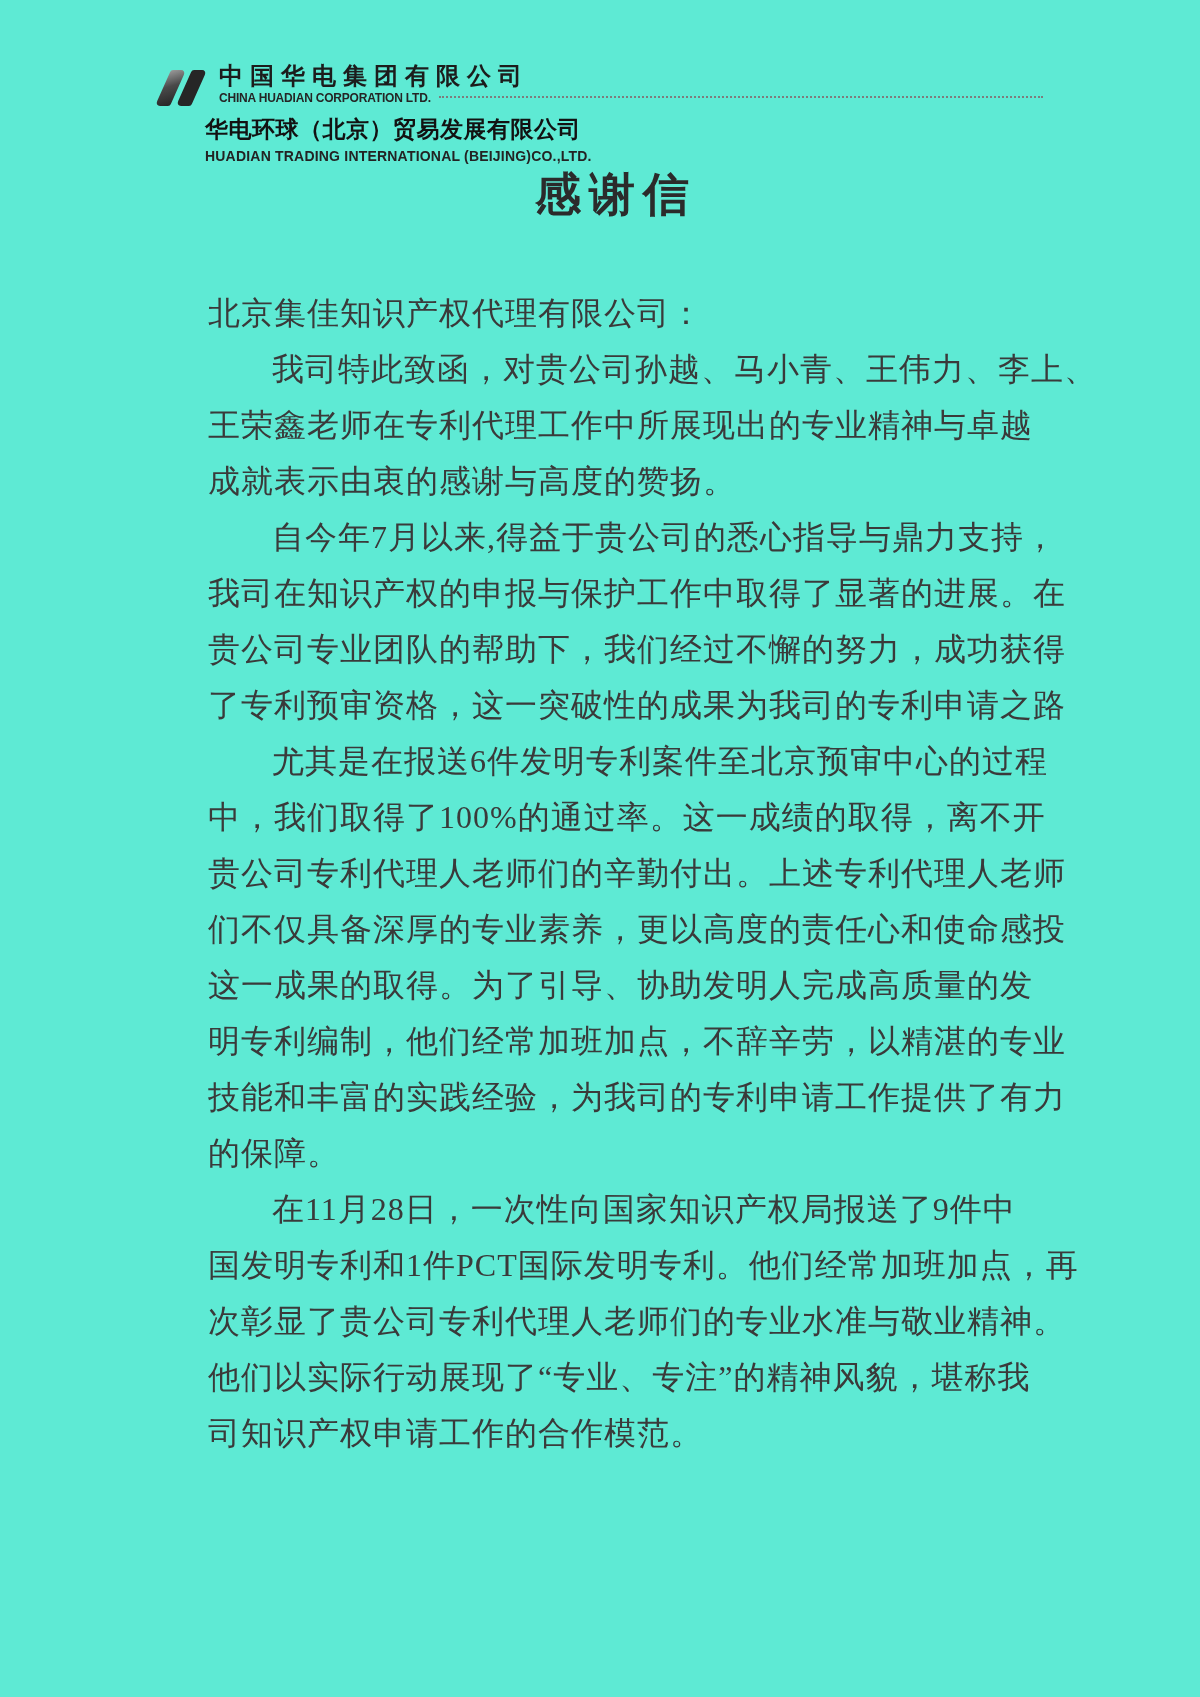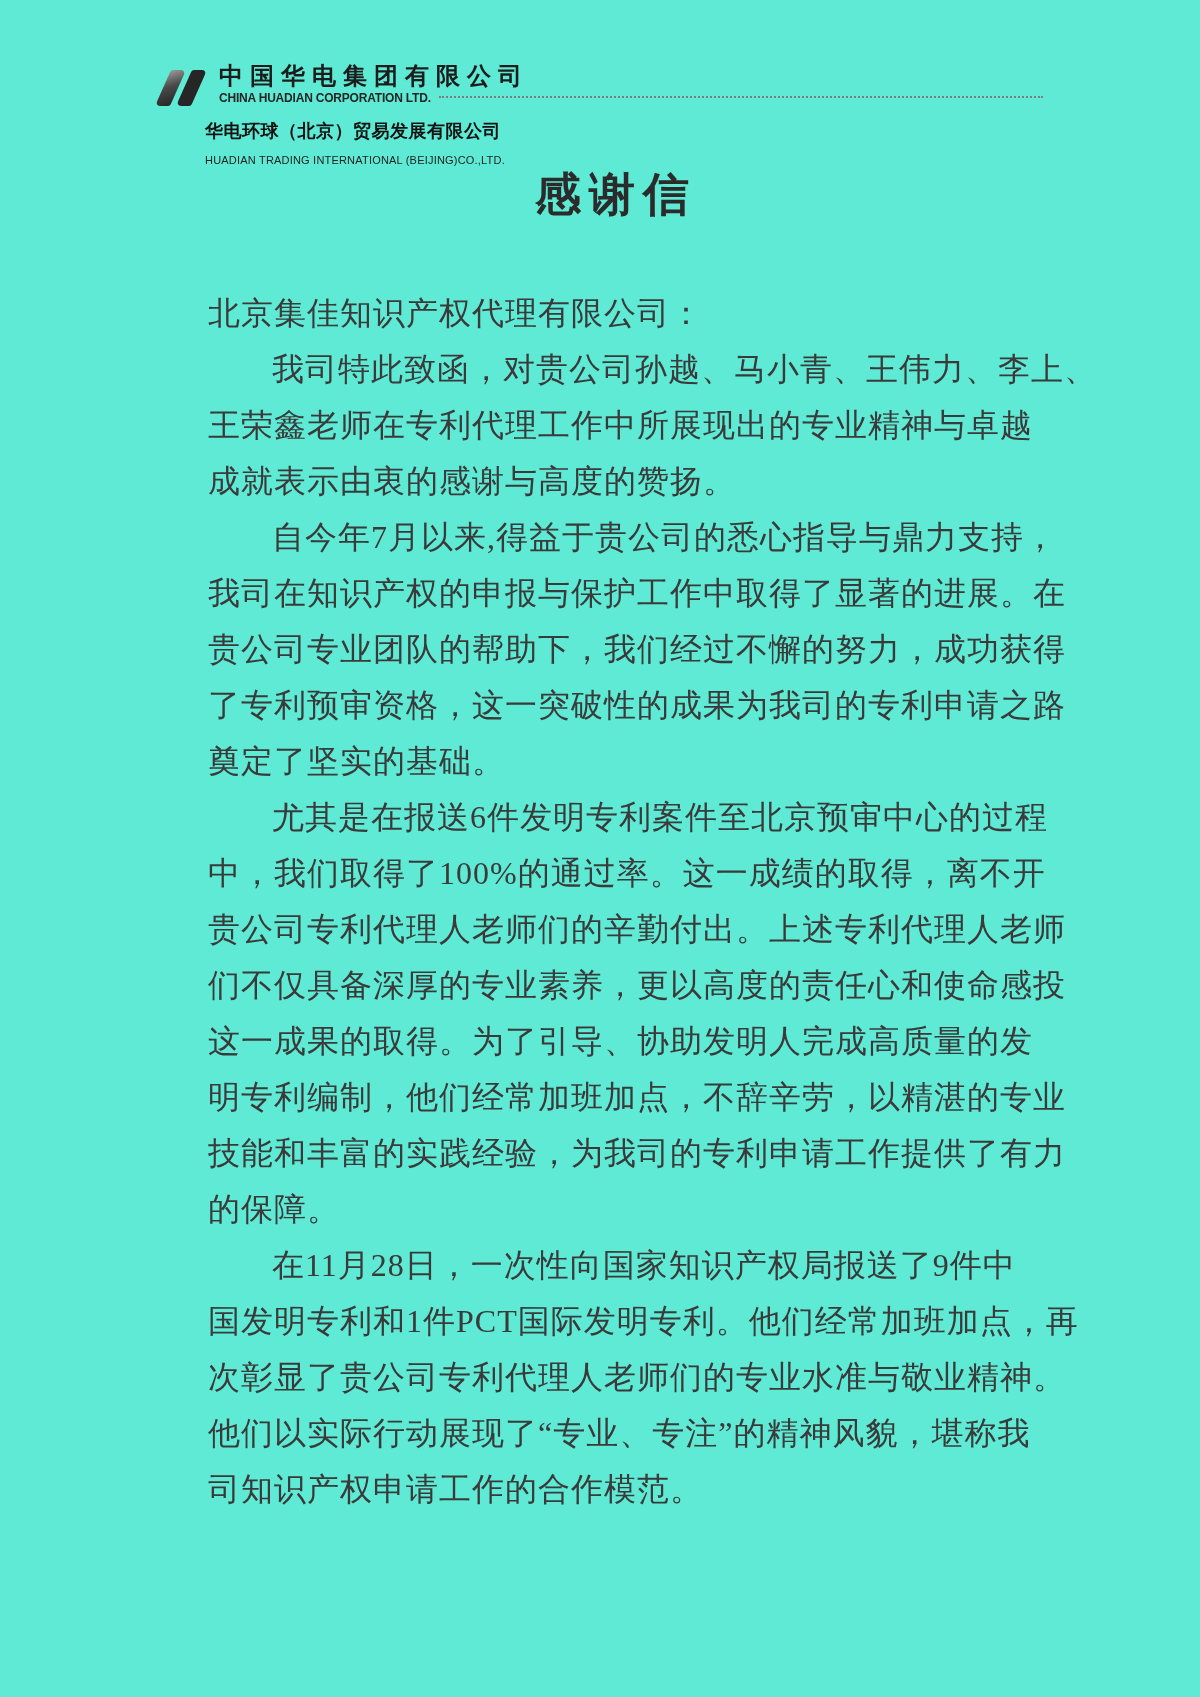--- a/index.html
+++ b/index.html
@@ -25,28 +25,28 @@
   }
   .enrow{display:flex;align-items:center;margin-top:1px;}
   .parent-en{
     font-family:"Liberation Sans","DejaVu Sans",sans-serif;
     font-weight:bold;font-size:12px;letter-spacing:-0.2px;
     color:#252525;white-space:nowrap;line-height:14px;
   }
   .dotted-rule{flex:1;height:0;border-bottom:2px dotted #7d7d7d;margin:0 0 3px 8px;}
   .hrow2{margin:12px 0 0 42px;}
   .sub-cn{
-    font-family:Liberation Serif, serif;
-    font-weight:bold;font-size:18px;letter-spacing:0.5px;
+    font-family:Liberation Mono, monospace;
+    font-weight:bold;font-size:23px;letter-spacing:0.5px;
     color:#121212;line-height:27px;white-space:nowrap;
   }
   .sub-en{
     font-family:"Liberation Sans","DejaVu Sans",sans-serif;
-    font-weight:normal;font-size:11px;letter-spacing:0.2px;
-    color:#232323;margin-top:9px;white-space:nowrap;
+    font-weight:bold;font-size:14px;letter-spacing:0.2px;
+    color:#232323;margin-top:3px;white-space:nowrap;
   }
   
   .doc-title{
     position:absolute;left:16px;top:152px;width:1200px;height:86px;
     line-height:86px;text-align:center;
     font-size:46px;font-weight:bold;letter-spacing:8px;
     color:#2b2b2b;
   }
   
   .letter-body{position:absolute;left:168px;top:285px;width:767px;margin-left:40px;}
@@ -88,21 +88,20 @@
 
   <div class="letter-body">
     <div class="ln end">北京集佳知识产权代理有限公司：</div>
     <div class="ln ind">我司特此致函，对贵公司孙越、马小青、王伟力、李上、</div>
     <div class="ln">王荣鑫老师在专利代理工作中所展现出的专业精神与卓越</div>
     <div class="ln end">成就表示由衷的感谢与高度的赞扬。</div>
     <div class="ln ind">自今年7月以来,得益于贵公司的悉心指导与鼎力支持，</div>
     <div class="ln">我司在知识产权的申报与保护工作中取得了显著的进展。在</div>
     <div class="ln">贵公司专业团队的帮助下，我们经过不懈的努力，成功获得</div>
     <div class="ln">了专利预审资格，这一突破性的成果为我司的专利申请之路</div>
-    <div class="ln end">奠定了坚实的基础。</div>
     <div class="ln ind">尤其是在报送6件发明专利案件至北京预审中心的过程</div>
     <div class="ln">中，我们取得了100%的通过率。这一成绩的取得，离不开</div>
     <div class="ln">贵公司专利代理人老师们的辛勤付出。上述专利代理人老师</div>
     <div class="ln">们不仅具备深厚的专业素养，更以高度的责任心和使命感投</div>
     <div class="ln">这一成果的取得。为了引导、协助发明人完成高质量的发</div>
     <div class="ln">明专利编制，他们经常加班加点，不辞辛劳，以精湛的专业</div>
     <div class="ln">技能和丰富的实践经验，为我司的专利申请工作提供了有力</div>
     <div class="ln end">的保障。</div>
     <div class="ln ind">在11月28日，一次性向国家知识产权局报送了9件中</div>
     <div class="ln">国发明专利和1件PCT国际发明专利。他们经常加班加点，再</div>

